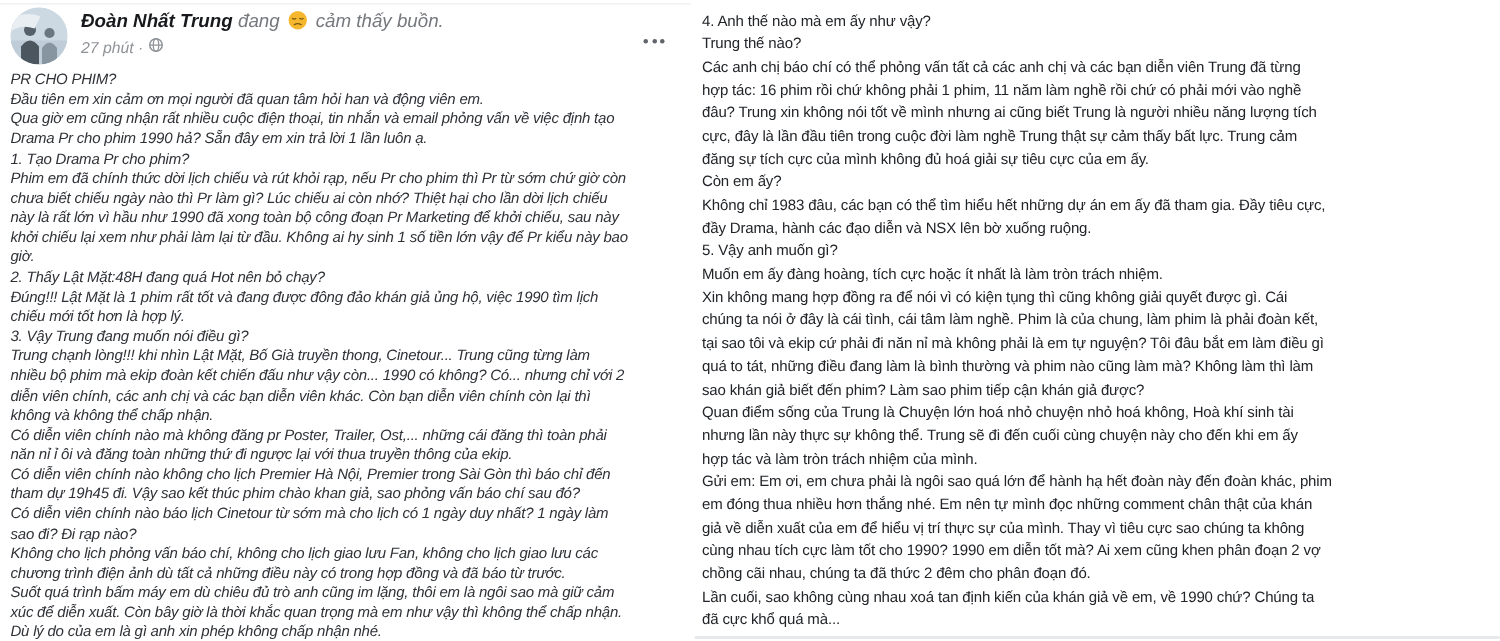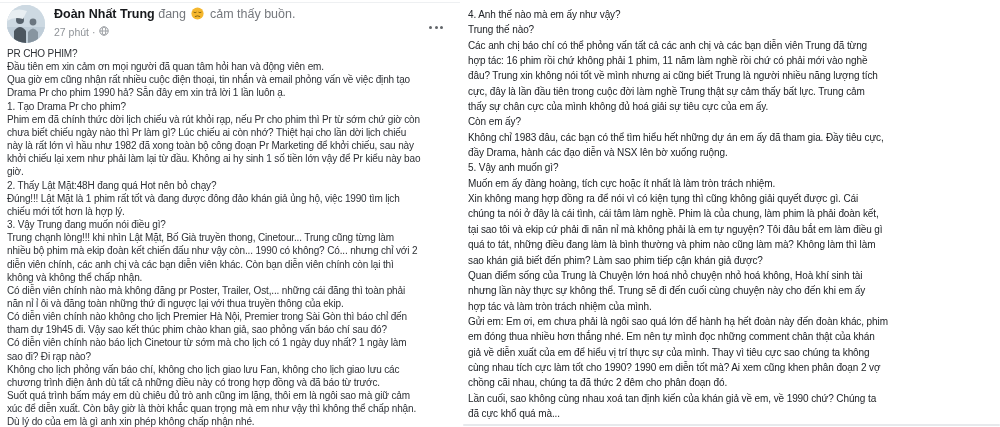--- a/index.html
+++ b/index.html
@@ -4,21 +4,21 @@
 <style>
   html,body{margin:0;padding:0;}
   body{
     width:1000px;height:427px;position:relative;overflow:hidden;
     background:#ffffff;
     font-family:"Liberation Sans", sans-serif;
     -webkit-font-smoothing:antialiased;
   }
   .top-hairline{position:absolute;left:0;top:2px;width:460px;height:1px;background:#eef0f2;}
   
-  .post-card{position:absolute;left:7px;top:4px;width:452px;}
+  .post-card{position:absolute;left:7px;top:4px;width:452px;font-style:italic;}
   .post-header{position:relative;height:40px;}
   .avatar{
     position:absolute;left:0;top:1px;width:38px;height:38px;border-radius:50%;
     overflow:hidden;background:#ccd9e2;cursor:pointer;
   }
   .header-text{position:absolute;left:47px;top:3px;right:40px;}
   .name-row{font-size:12.5px;line-height:15px;color:#75787d;white-space:nowrap;}
   .name-row .author{font-weight:bold;color:#17191c;cursor:pointer;}
   .feeling-emoji{display:inline-block;vertical-align:-2px;margin:0 2px;}
   .meta-row{font-size:10.5px;line-height:14px;color:#8f9398;display:flex;align-items:flex-start;gap:3px;margin-top:1px;}
@@ -98,21 +98,21 @@
   </div>
 
   <div class="post-body">
       <div class="line-l">PR CHO PHIM?</div>
       <div class="line-l">Đầu tiên em xin cảm ơn mọi người đã quan tâm hỏi han và động viên em.</div>
       <div class="line-l">Qua giờ em cũng nhận rất nhiều cuộc điện thoại, tin nhắn và email phỏng vấn về việc định tạo</div>
       <div class="line-l">Drama Pr cho phim 1990 hả? Sẵn đây em xin trả lời 1 lần luôn ạ.</div>
       <div class="line-l">1. Tạo Drama Pr cho phim?</div>
       <div class="line-l">Phim em đã chính thức dời lịch chiếu và rút khỏi rạp, nếu Pr cho phim thì Pr từ sớm chứ giờ còn</div>
       <div class="line-l">chưa biết chiếu ngày nào thì Pr làm gì? Lúc chiếu ai còn nhớ? Thiệt hại cho lần dời lịch chiếu</div>
-      <div class="line-l">này là rất lớn vì hầu như 1982 đã xong toàn bộ công đoạn Pr Marketing để khởi chiếu, sau này</div>
+      <div class="line-l">này là rất lớn vì hầu như 1990 đã xong toàn bộ công đoạn Pr Marketing để khởi chiếu, sau này</div>
       <div class="line-l">khởi chiếu lại xem như phải làm lại từ đầu. Không ai hy sinh 1 số tiền lớn vậy để Pr kiểu này bao</div>
       <div class="line-l">giờ.</div>
       <div class="line-l">2. Thấy Lật Mặt:48H đang quá Hot nên bỏ chạy?</div>
       <div class="line-l">Đúng!!! Lật Mặt là 1 phim rất tốt và đang được đông đảo khán giả ủng hộ, việc 1990 tìm lịch</div>
       <div class="line-l">chiếu mới tốt hơn là hợp lý.</div>
       <div class="line-l">3. Vậy Trung đang muốn nói điều gì?</div>
       <div class="line-l">Trung chạnh lòng!!! khi nhìn Lật Mặt, Bố Già truyền thong, Cinetour... Trung cũng từng làm</div>
       <div class="line-l">nhiều bộ phim mà ekip đoàn kết chiến đấu như vậy còn... 1990 có không? Có... nhưng chỉ với 2</div>
       <div class="line-l">diễn viên chính, các anh chị và các bạn diễn viên khác. Còn bạn diễn viên chính còn lại thì</div>
       <div class="line-l">không và không thể chấp nhận.</div>
@@ -134,21 +134,21 @@
   <div class="cropped-remnant">
     <span>- ˙ - - ˙ - ˙ - - ˙ ˙ - - ˙ - - -</span>
   </div>
   <div class="right-body">
       <div class="line-r">4. Anh thế nào mà em ấy như vậy?</div>
       <div class="line-r">Trung thế nào?</div>
       <div class="line-r">Các anh chị báo chí có thể phỏng vấn tất cả các anh chị và các bạn diễn viên Trung đã từng</div>
       <div class="line-r">hợp tác: 16 phim rồi chứ không phải 1 phim, 11 năm làm nghề rồi chứ có phải mới vào nghề</div>
       <div class="line-r">đâu? Trung xin không nói tốt về mình nhưng ai cũng biết Trung là người nhiều năng lượng tích</div>
       <div class="line-r">cực, đây là lần đầu tiên trong cuộc đời làm nghề Trung thật sự cảm thấy bất lực. Trung cảm</div>
-      <div class="line-r">thấy sự chân cực của mình không đủ hoá giải sự tiêu cực của em ấy.</div>
+      <div class="line-r">đăng sự tích cực của mình không đủ hoá giải sự tiêu cực của em ấy.</div>
       <div class="line-r">Còn em ấy?</div>
       <div class="line-r">Không chỉ 1983 đâu, các bạn có thể tìm hiểu hết những dự án em ấy đã tham gia. Đầy tiêu cực,</div>
       <div class="line-r">đầy Drama, hành các đạo diễn và NSX lên bờ xuống ruộng.</div>
       <div class="line-r">5. Vậy anh muốn gì?</div>
       <div class="line-r">Muốn em ấy đàng hoàng, tích cực hoặc ít nhất là làm tròn trách nhiệm.</div>
       <div class="line-r">Xin không mang hợp đồng ra để nói vì có kiện tụng thì cũng không giải quyết được gì. Cái</div>
       <div class="line-r">chúng ta nói ở đây là cái tình, cái tâm làm nghề. Phim là của chung, làm phim là phải đoàn kết,</div>
       <div class="line-r">tại sao tôi và ekip cứ phải đi năn nỉ mà không phải là em tự nguyện? Tôi đâu bắt em làm điều gì</div>
       <div class="line-r">quá to tát, những điều đang làm là bình thường và phim nào cũng làm mà? Không làm thì làm</div>
       <div class="line-r">sao khán giả biết đến phim? Làm sao phim tiếp cận khán giả được?</div>

